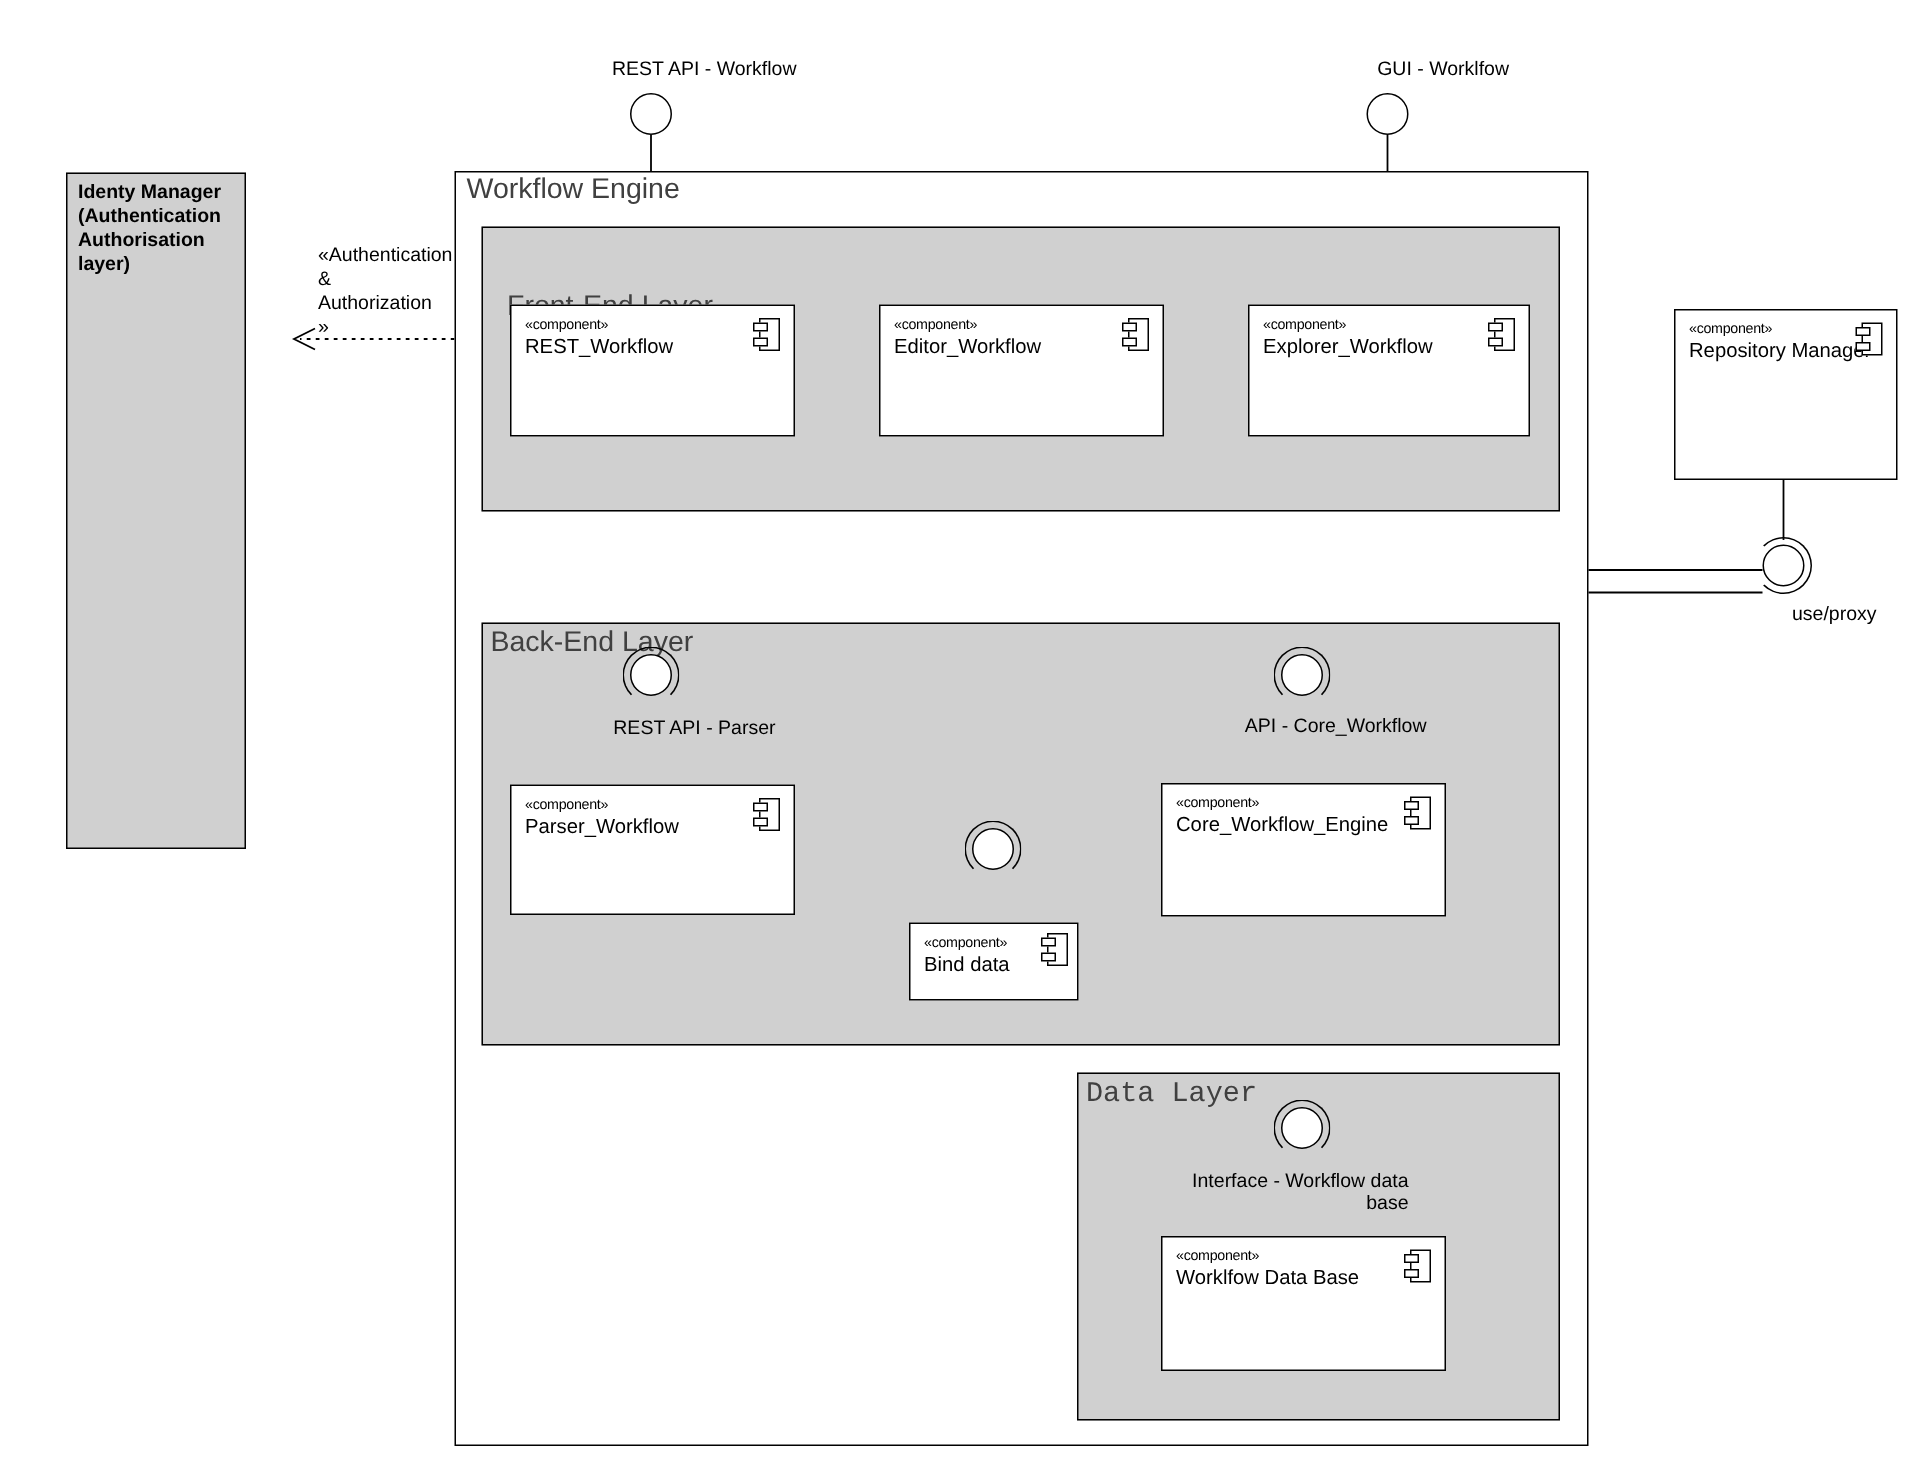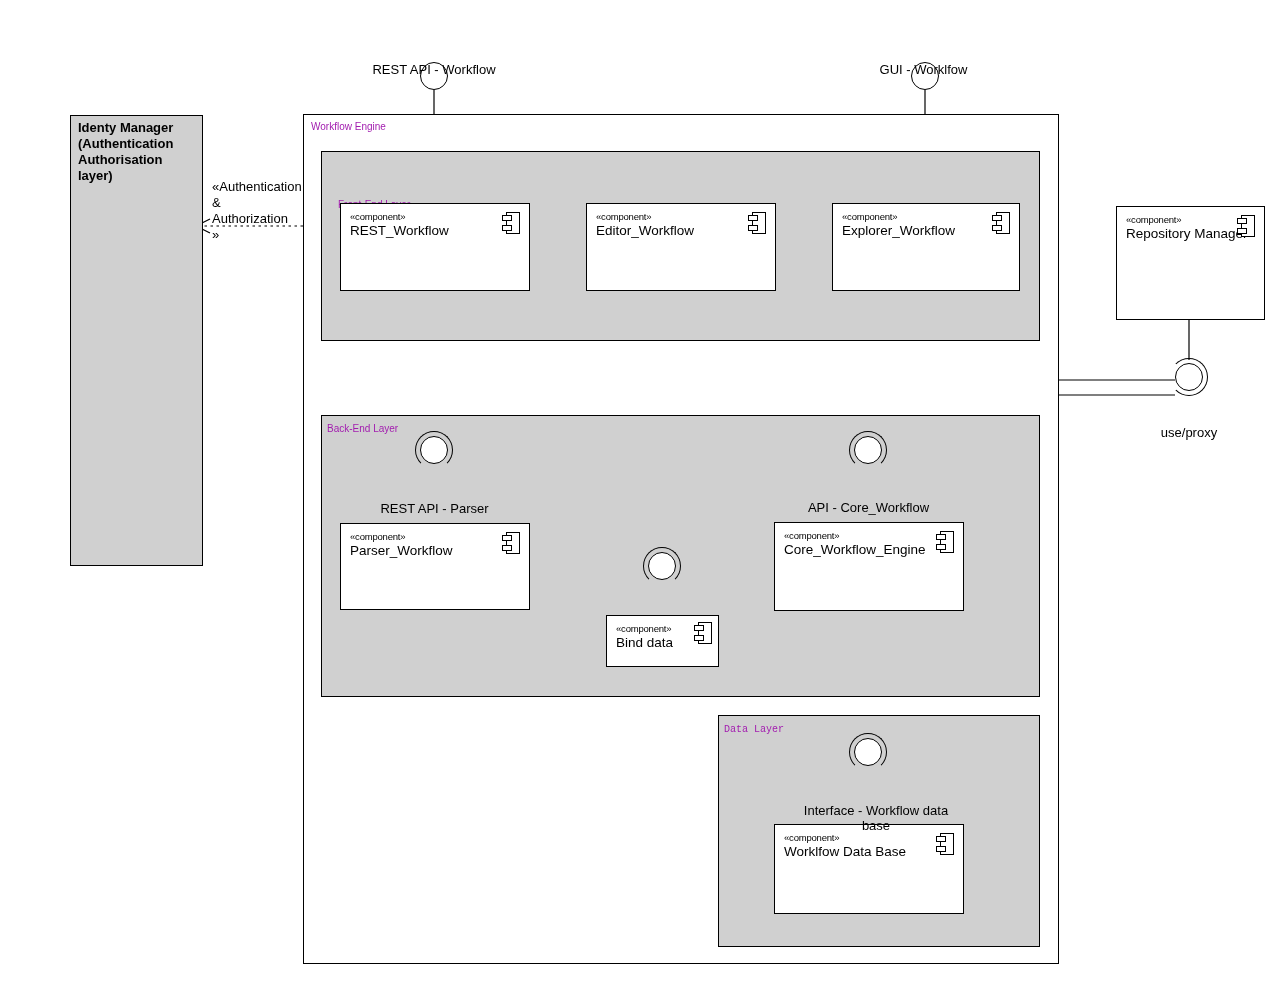--- a/index.html
+++ b/index.html
@@ -34,24 +34,24 @@
     border: 1px solid #000000;
   }
   .pkg-white {
     background: #ffffff;
   }
   .pkg-grey {
     background: #d0d0d0;
   }
   .pkg-label {
     position: absolute;
-    font-size: 10px;
+    font-size: 19px;
     line-height: 15px;
     white-space: nowrap;
-    color: #a21caf;
+    color: #404040;
   }
 
   
   .component {
     position: absolute;
     box-sizing: border-box;
     background: #ffffff;
     border: 1px solid #000000;
     z-index: 5;
   }
@@ -139,32 +139,30 @@
     background: transparent;
     z-index: 4;
   }
   .socket.open-down { border-bottom-color: transparent; }
   .socket.open-left { border-left-color: transparent; }
 
   .iflabel {
     position: absolute;
     font-size: 13px;
     line-height: 15px;
-    text-align: center;
+    text-align: right;
     white-space: pre-line;
     z-index: 6;
-    margin-top: 24px;
   }
   .freetext {
     position: absolute;
     font-size: 13px;
     line-height: 16px;
     white-space: pre-line;
     z-index: 7;
-    margin-top: 17px;
   }
 </style>
 </head>
 <body>
 
 <div id="canvas">
 
   <svg id="wires" viewBox="0 0 1286 984" width="1286" height="984">
     <g stroke="#000000" stroke-width="1.2" fill="none" stroke-linecap="butt">
 
@@ -243,21 +241,21 @@
 
       <path d="M868,770 L868,812" stroke-dasharray="1,4"></path>
     </g>
 
     <g stroke="#000000" fill="none">
       <path d="M303,226 L200,226" stroke-width="1.2" stroke-dasharray="2.5,3.5"></path>
       <path d="M210,219 L196,226 L210,233" stroke-width="1.2" stroke-linejoin="miter"></path>
     </g>
   </svg>
 
-  <div class="plainbox" style="left:70px; top:115px; width:133px; height:451px;">
+  <div class="plainbox" style="left:44px; top:115px; width:120px; height:451px;">
     <div class="ptitle">Identy Manager
 (Authentication
 Authorisation
 layer)</div>
   </div>
 
   <div class="freetext" style="left:212px; top:162px; width:110px;">«Authentication
 &amp;
 Authorization
 »</div>
@@ -370,16 +368,16 @@
 
   <div class="socket open-down" style="left:643px; top:547px;"></div>
   <div class="lolli" style="left:648px; top:552px;"></div>
 
   <div class="socket open-left" style="left:1170px; top:358px;"></div>
   <div class="lolli" style="left:1175px; top:363px;"></div>
   <div class="iflabel" style="left:1127px; top:401px; width:124px;">use/proxy</div>
 
   <div class="socket open-down" style="left:849px; top:733px;"></div>
   <div class="lolli" style="left:854px; top:738px;"></div>
-  <div class="iflabel" style="left:781px; top:779px; width:190px;">Interface - Workflow data
+  <div class="iflabel" style="left:749px; top:779px; width:190px;">Interface - Workflow data
 base</div>
 
 </div>
 
 </body></html>

